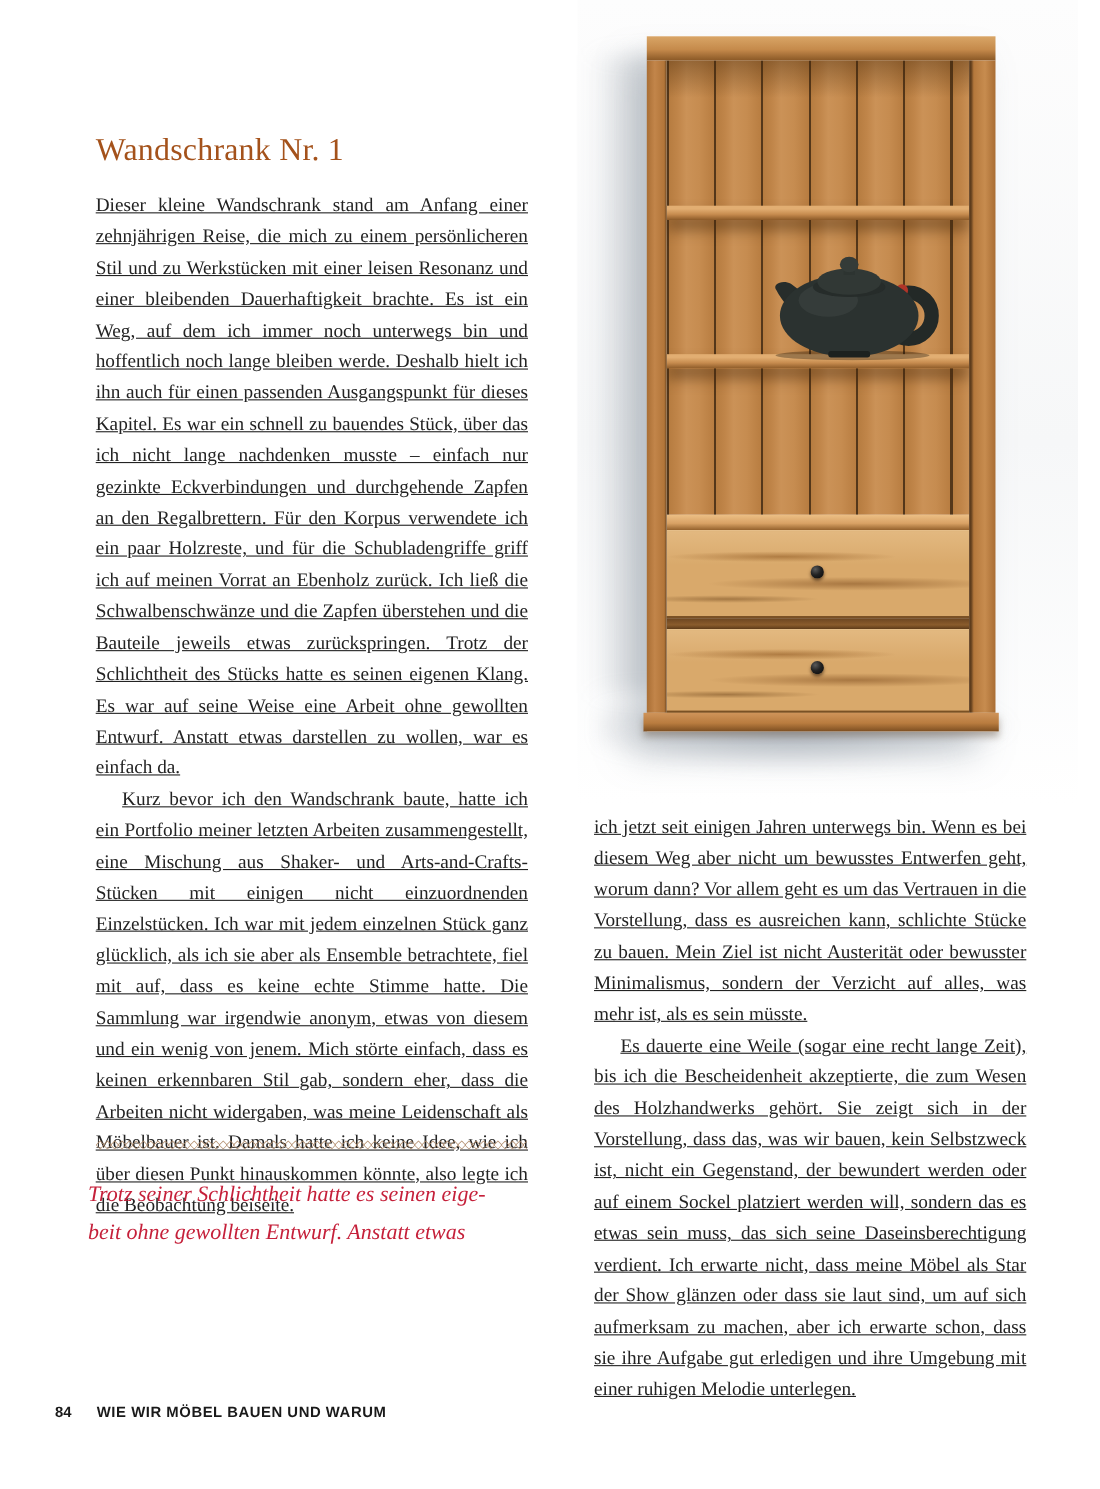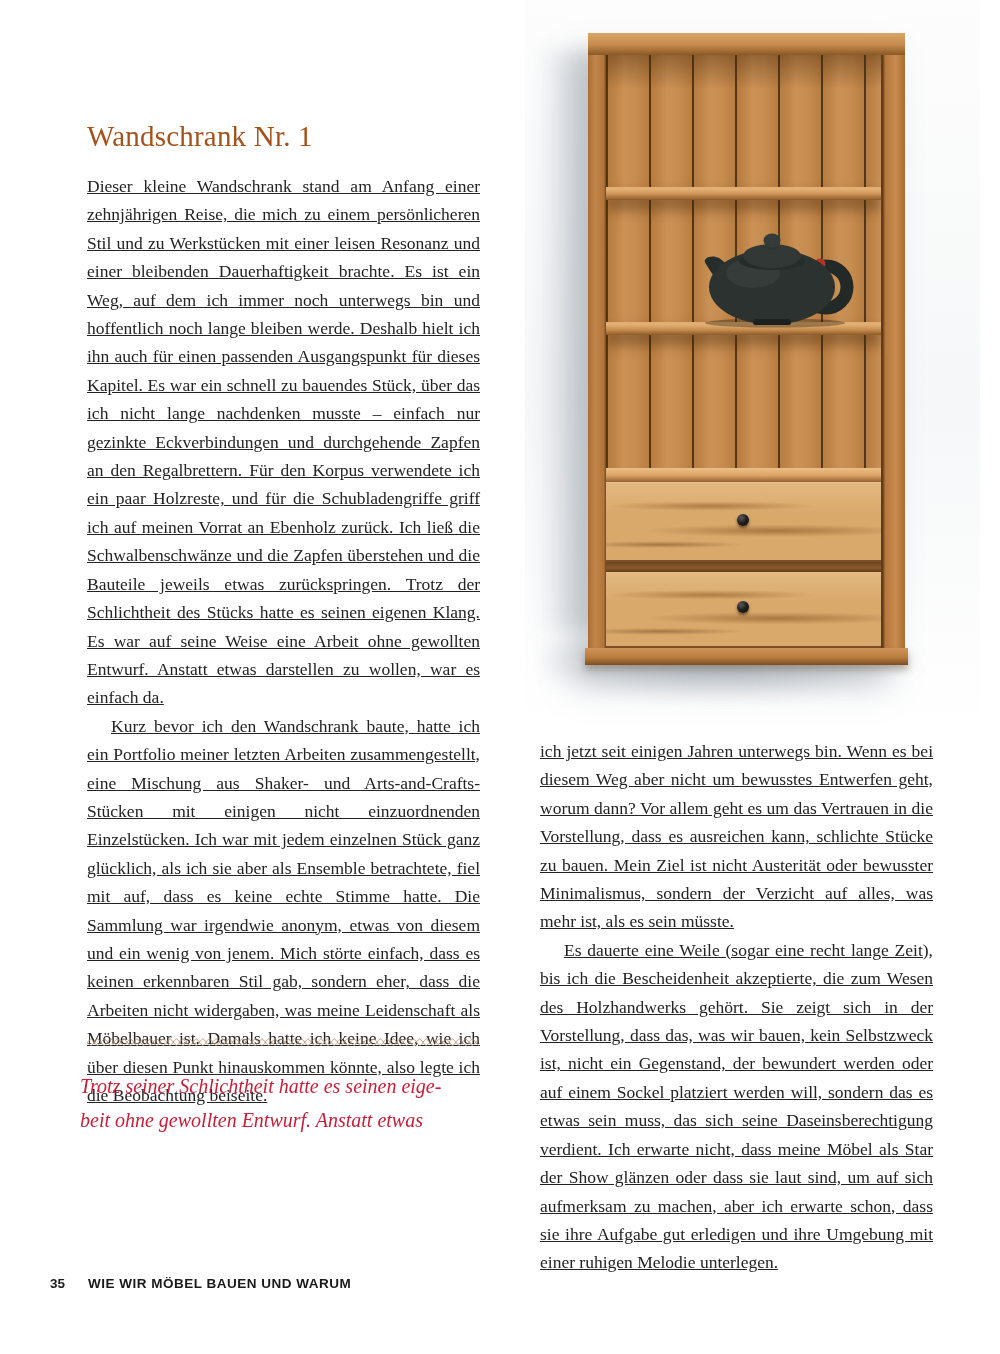--- a/index.html
+++ b/index.html
@@ -174,16 +174,16 @@
   </div>
 
   <div class="divider">◇◇◇◇◇◇◇◇◇◇◇◇◇◇◇◇◇◇◇◇◇◇◇◇◇◇◇◇◇◇◇◇◇◇◇◇◇◇◇◇◇◇◇◇◇◇◇◇◇◇◇◇◇◇◇◇◇◇◇◇◇◇◇◇◇◇◇◇◇◇◇◇◇◇◇◇◇◇◇◇</div>
 
   <div class="pullquote">
     <div>Trotz seiner Schlichtheit hatte es seinen eige-</div>
     <div>beit ohne gewollten Entwurf. Anstatt etwas</div>
   </div>
 
   <div class="footer">
-    <span class="pageno">35</span><span>WIE WIR MÖBEL BAUEN UND WARUM</span>
+    <span class="pageno">84</span><span>WIE WIR MÖBEL BAUEN UND WARUM</span>
   </div>
 
 </div>
 
 </body></html>

